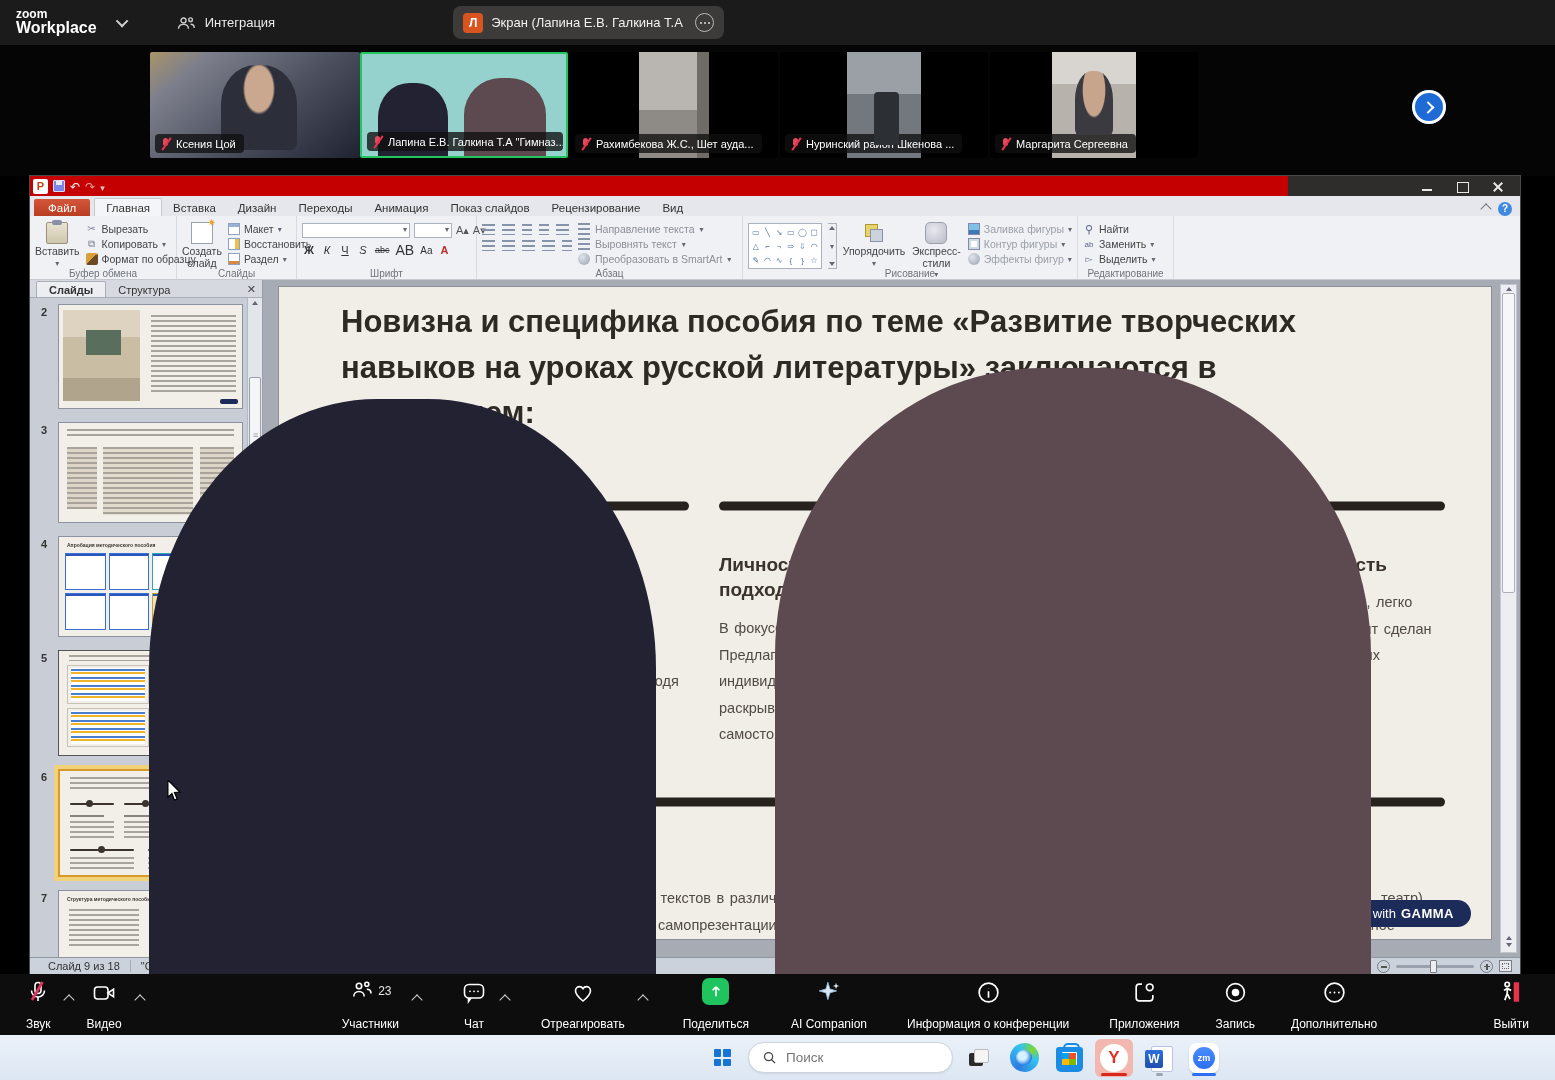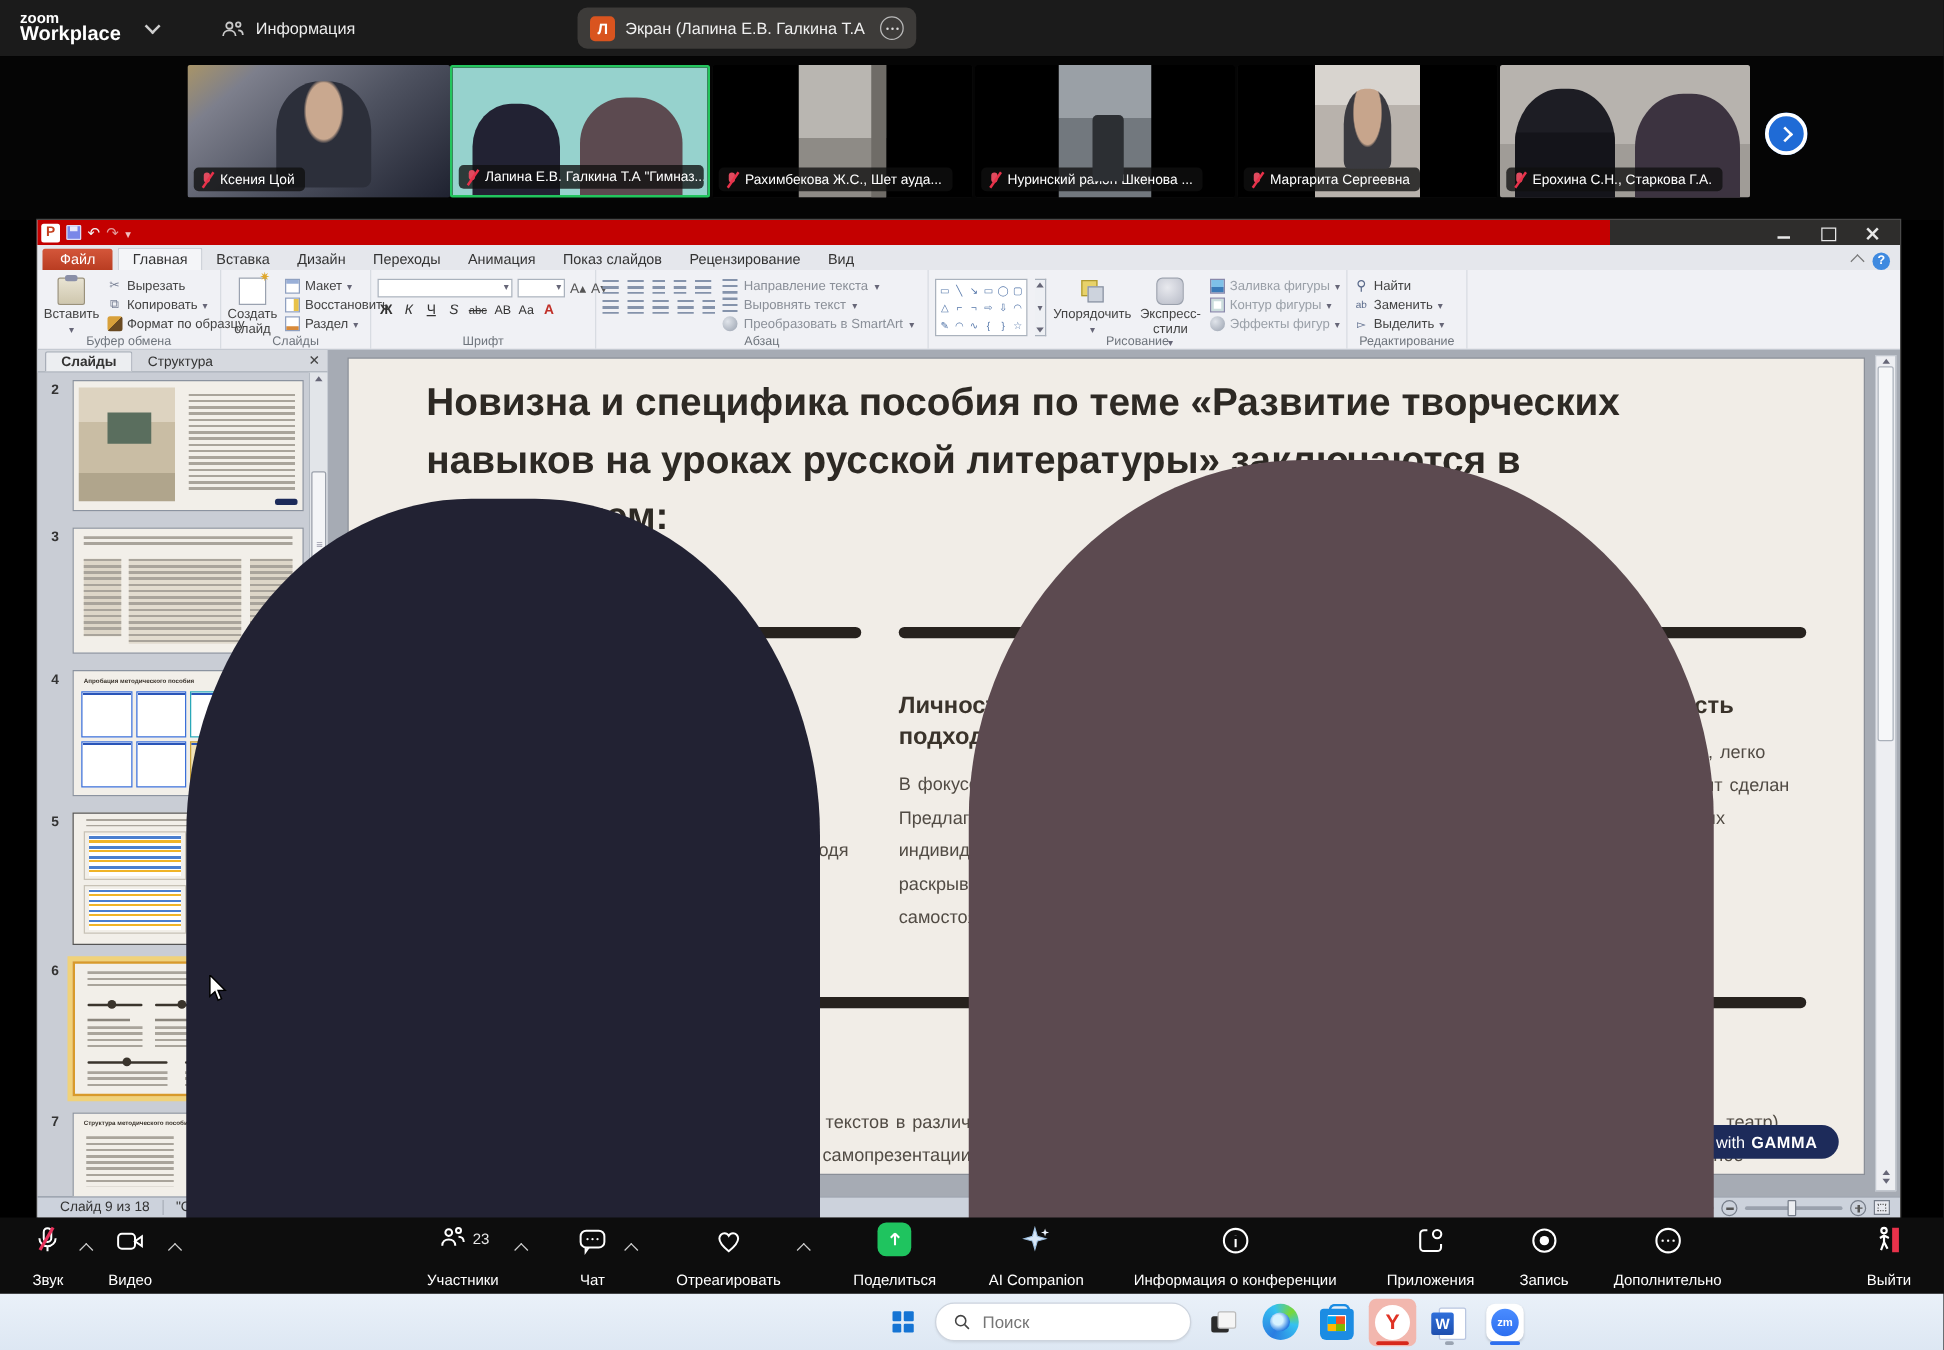--- a/index.html
+++ b/index.html
@@ -245,21 +245,21 @@
       <span class="b2">Workplace</span>
     </div>
     <span class="top-chev"></span>
     <div class="tab-meeting">
       <svg width="20" height="16" viewBox="0 0 24 18" fill="none" stroke="#c9c9c9" stroke-width="1.7">
           <circle cx="9" cy="6" r="3"></circle>
           <path d="M3 16c0-3.4 2.7-5.4 6-5.4s6 2 6 5.4"></path>
           <circle cx="17.5" cy="5" r="2.2"></circle>
           <path d="M17.5 10.5c2.6 0 4.4 1.8 4.4 4.4"></path>
         </svg>
-      <span>Информация</span>
+      <span>Интеграция</span>
     </div>
     <div class="tab-screen">
       <span class="avatar-l">Л</span>
       <span>Экран (Лапина Е.В. Галкина Т.А</span>
       <span class="tab-ellipsis"></span>
     </div>
   </header>
 
   <div class="strip">
     <div class="tile" style="left:150px;width:210px;">
@@ -288,27 +288,20 @@
       <div class="name-pill">
           <span class="mic-muted"></span>
           <span>Рахимбекова Ж.С., Шет ауда...</span>
         </div>
     </div>
     <div class="tile" style="left:990px;width:208px;">
       <div class="vid v5"></div>
       <div class="name-pill">
           <span class="mic-muted"></span>
           <span>Маргарита Сергеевна</span>
-        </div>
-    </div>
-    <div class="tile" style="left:1200px;width:200px;">
-      <div class="vid v6"></div>
-      <div class="name-pill">
-          <span class="mic-muted"></span>
-          <span>Ерохина С.Н., Старкова Г.А.</span>
         </div>
     </div>
     <div class="next-btn">
         <span></span>
       </div>
   </div>
 
   <div class="ppt">
 
     <div class="ppt-titlebar">
@@ -398,21 +391,21 @@
             <span class="fsel small"></span>
             <span class="aA">A▴</span>
             <span class="aA">A▾</span>
           </div>
           <div class="fg-row">
             <span class="fbtn b">Ж</span>
             <span class="fbtn i">К</span>
             <span class="fbtn u">Ч</span>
             <span class="fbtn i">S</span>
             <span class="fbtn strike">abc</span>
-            <span class="fbtn" style="font-size:10px;">АВ</span>
+            <span class="fbtn" style="font-size:14px;">АВ</span>
             <span class="fbtn" style="font-size:10px;">Аа</span>
             <span class="fbtn red-a">А</span>
           </div>
         </div>
         <div class="rgroup-label">Шрифт</div>
       </div>
 
       <div class="rgroup" style="width:266px;">
         <div class="para-left">
           <div class="pic-row">

